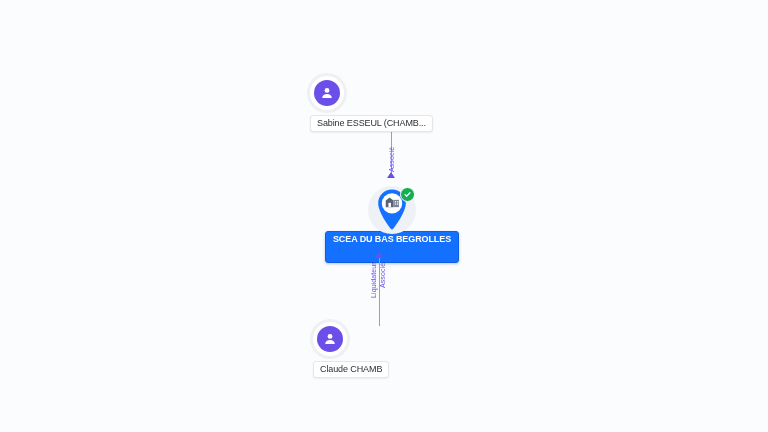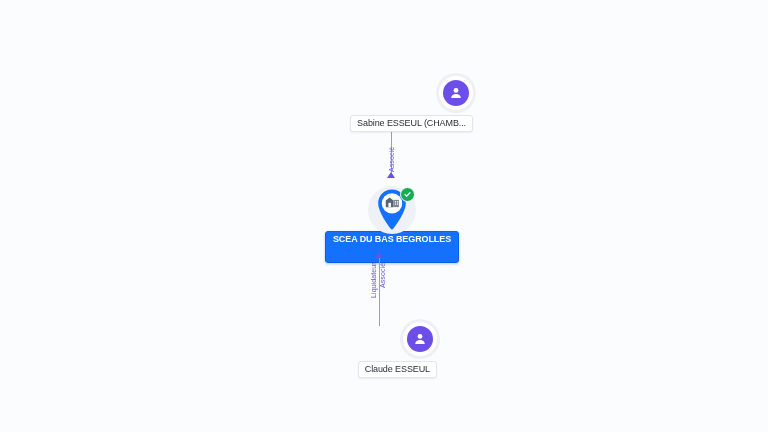--- a/index.html
+++ b/index.html
@@ -42,21 +42,21 @@
     transform-origin: left top;
     transform: rotate(-90deg);
     letter-spacing: 0.1px;
   }
 
   
   .person-node {
     position: absolute;
     display: flex;
     flex-direction: column;
-    align-items: flex-end;
+    align-items: flex-start;
   }
   .avatar-halo {
     width: 34px;
     height: 34px;
     border-radius: 50%;
     background: #ffffff;
     box-shadow: 0 0 0 3px #eef0f4, 0 1px 2px rgba(20,30,60,0.12);
     display: flex;
     align-items: center;
     justify-content: center;
@@ -200,16 +200,16 @@
 
   <div class="person-node" style="left:313px; top:322px; width:124px;">
     <div class="avatar-halo">
       <div class="avatar-circle">
         <svg width="16" height="16" viewBox="0 0 24 24" aria-hidden="true">
           <circle cx="12" cy="8.2" r="3.6" fill="#ffffff"></circle>
           <path d="M4.8 19.5c0-3.8 3.3-6 7.2-6s7.2 2.2 7.2 6z" fill="#ffffff"></path>
         </svg>
       </div>
     </div>
-    <div class="node-label">Claude ESSEUL</div>
+    <div class="node-label">Claude CHAMB</div>
   </div>
 
 </div>
 
 </body></html>

